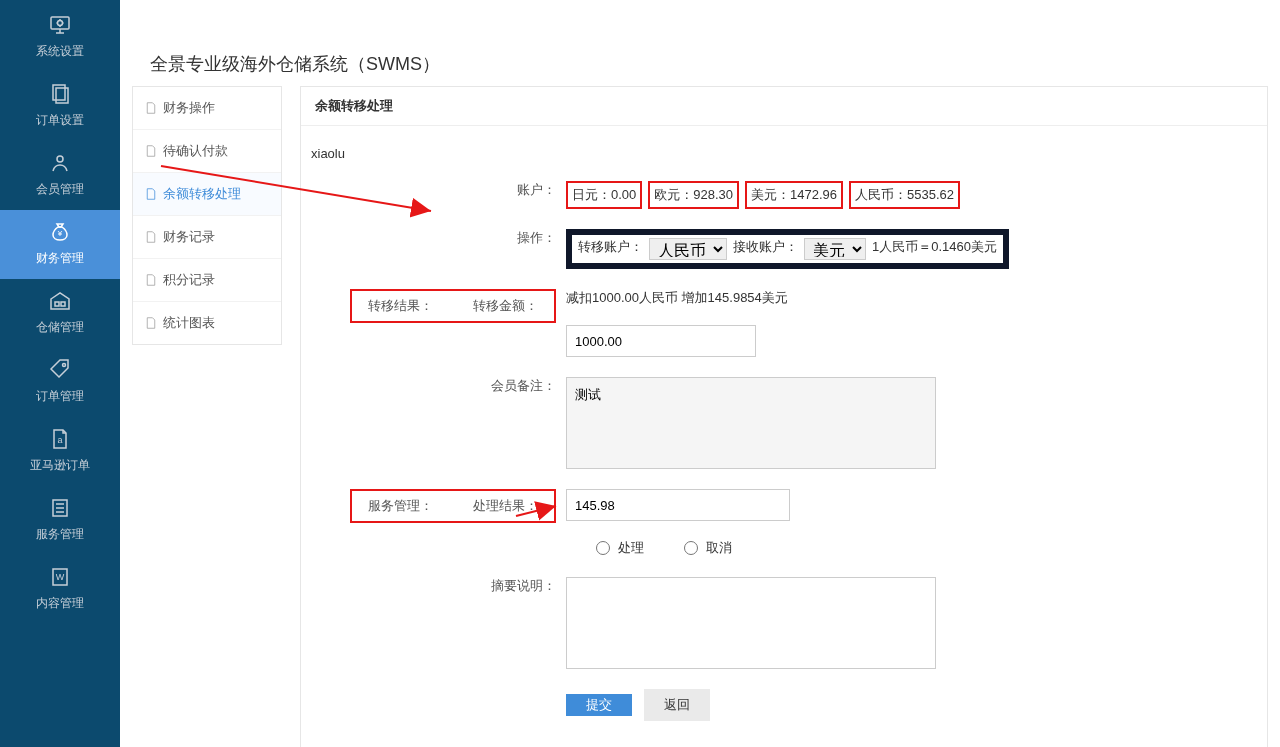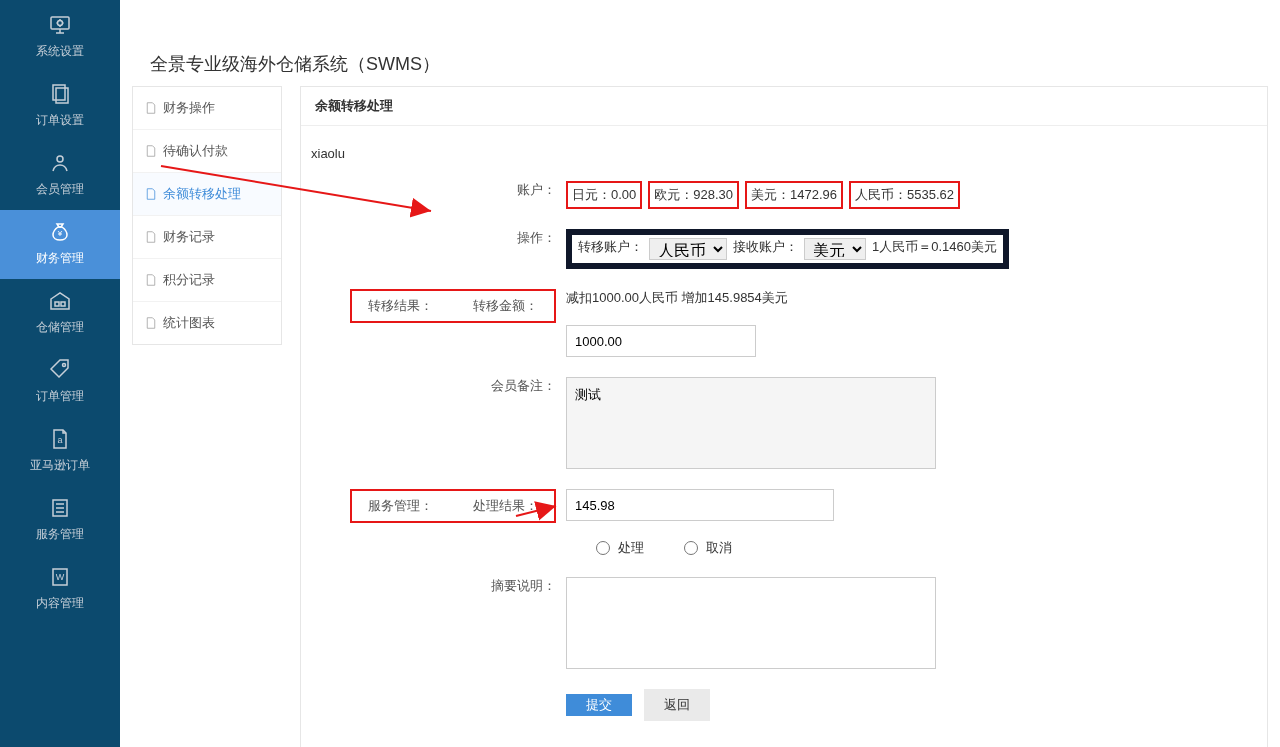--- a/index.html
+++ b/index.html
@@ -226,21 +226,21 @@
         </div>
 
         <div class="row">
           <div class="label-col">
             <span class="redbox stacked-labels">
               <span class="lbl-line">服务管理：</span>
               <span class="lbl-line">处理结果：</span>
             </span>
           </div>
           <div class="value-col" style="flex-direction:column; align-items:flex-start; gap:18px;">
-            <input type="text" style="width: 268px;" value="145.98">
+            <input type="text" style="width: 224px;" value="145.98">
             <div class="radio-pair">
               <label>
                   <input type="radio" name="pr" style="">
                   <span>处理</span>
                 </label>
               <label>
                   <input type="radio" name="pr" style="">
                   <span>取消</span>
                 </label>
             </div>

